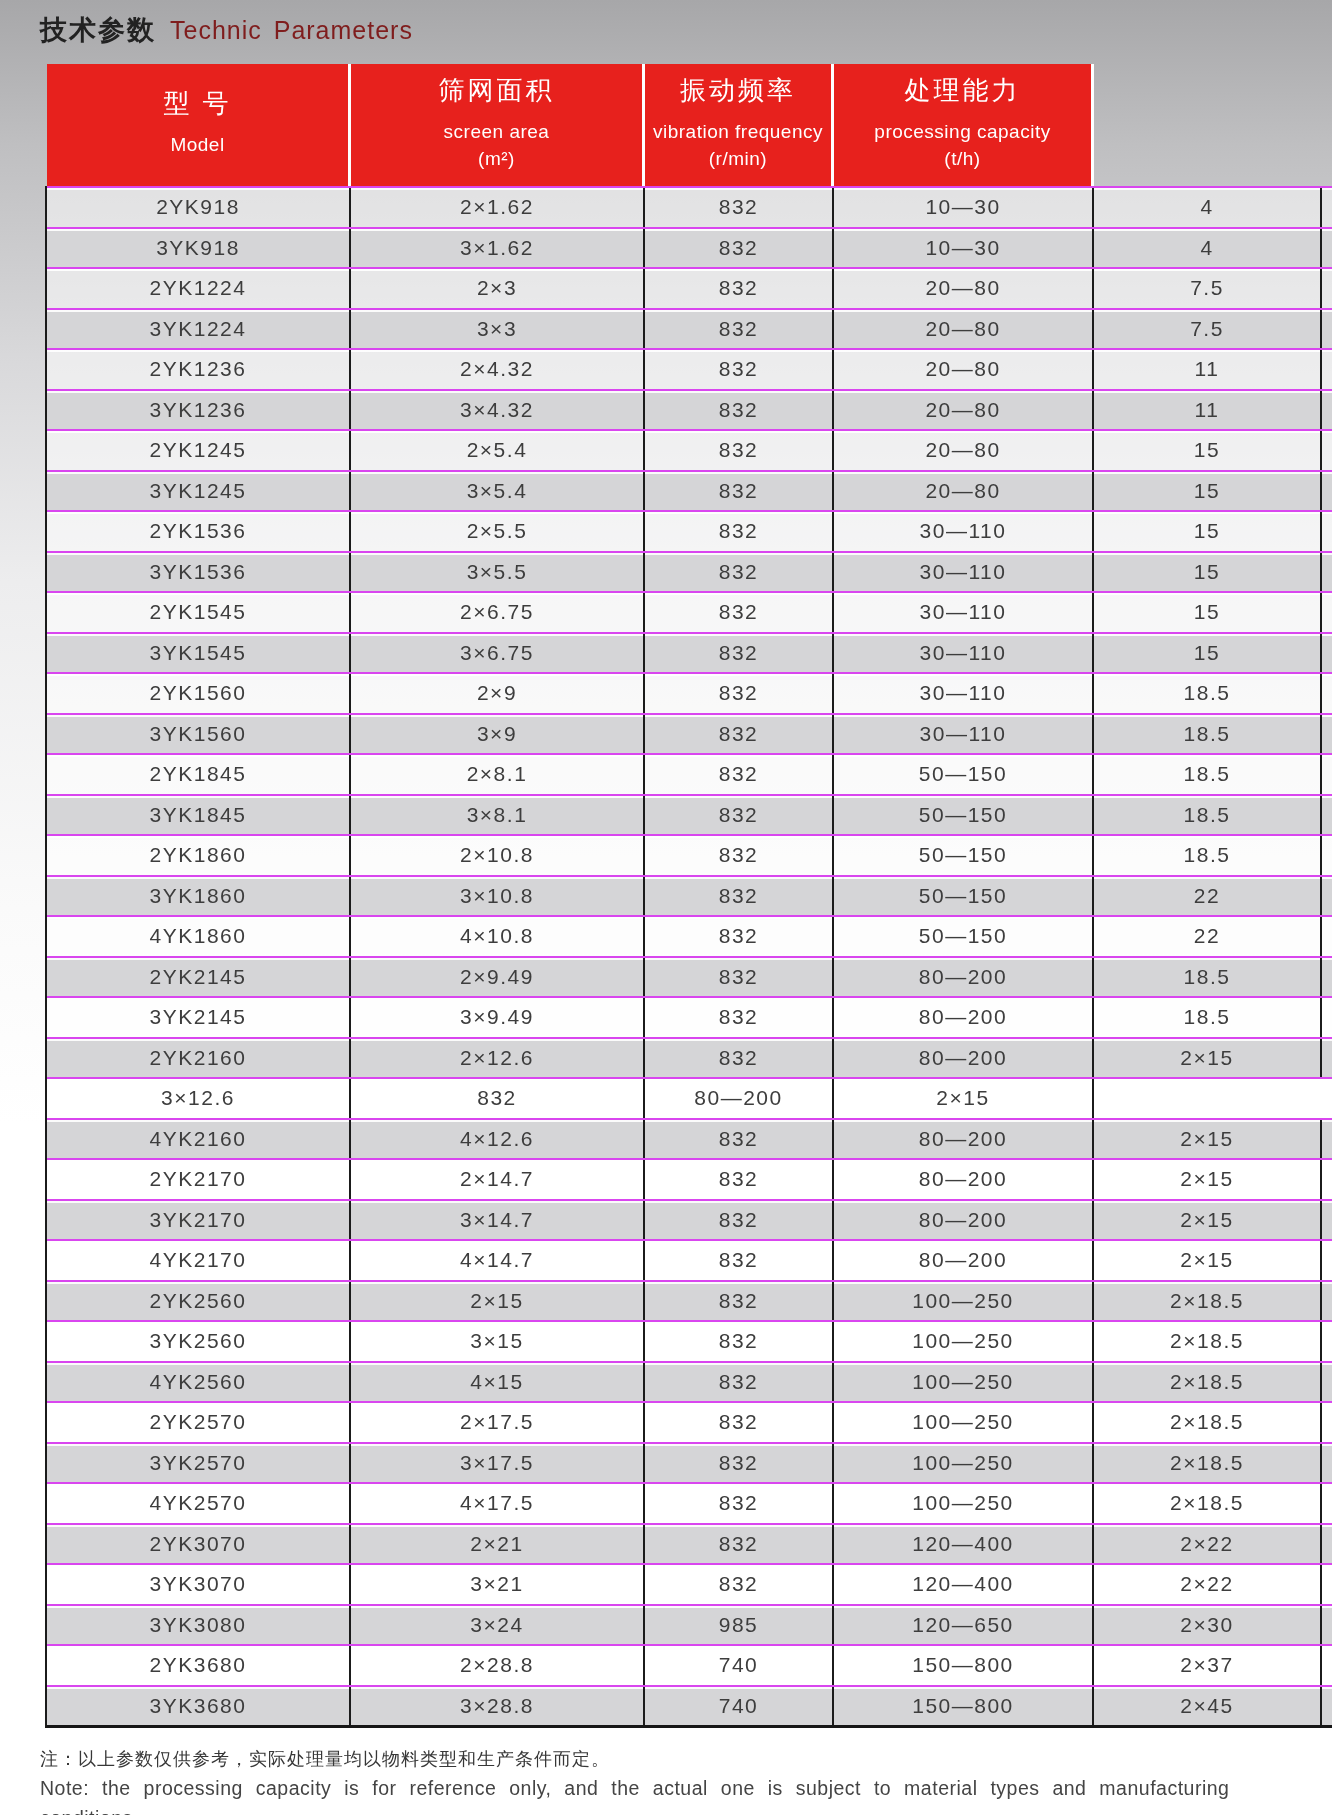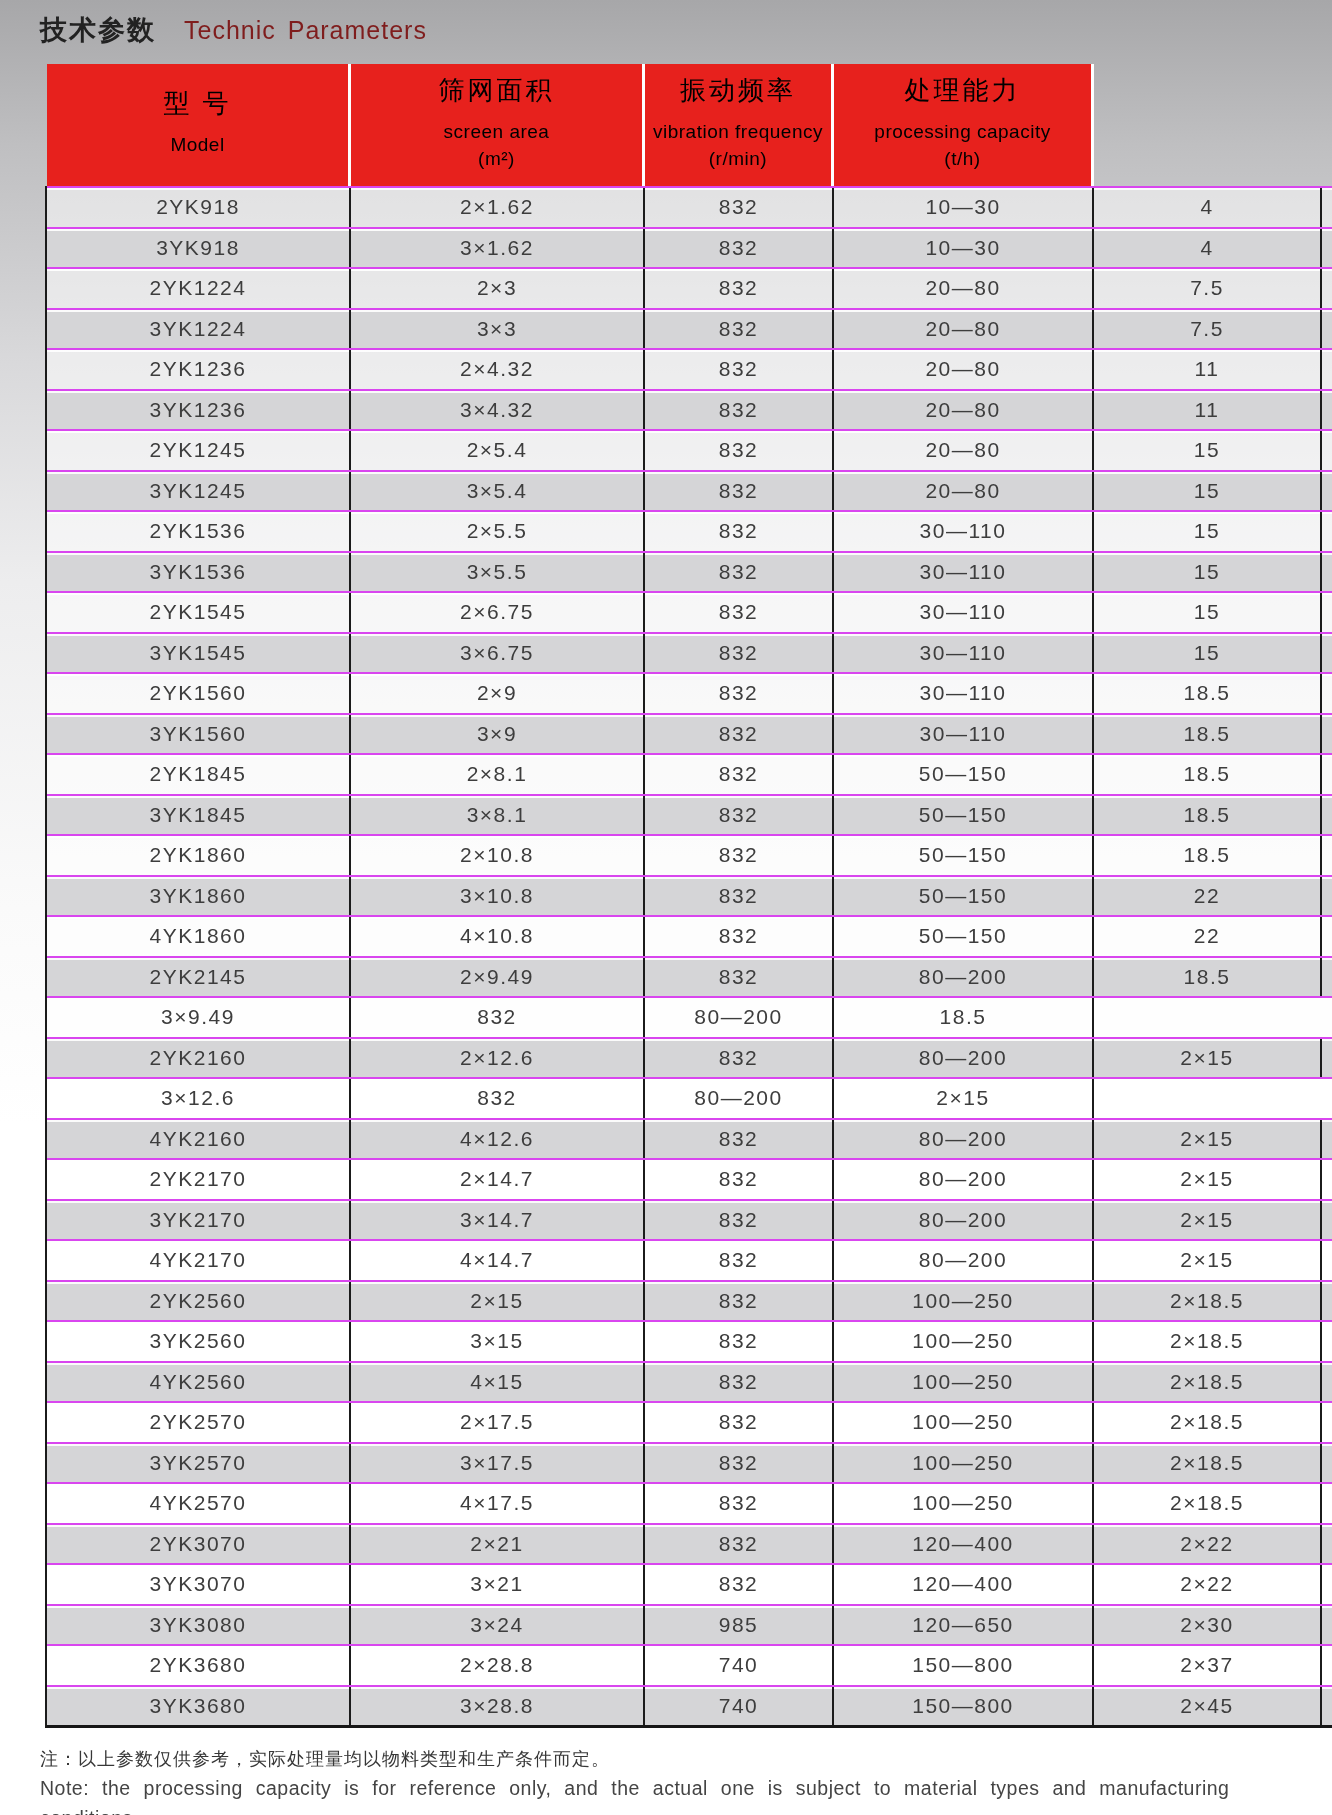--- a/index.html
+++ b/index.html
@@ -6,35 +6,35 @@
   html, body { width: 1332px; }
   body {
     font-family: "Liberation Sans", "DejaVu Sans", sans-serif;
     width: 1332px; height: 1815px;
     background: linear-gradient(180deg, #a7a7a9 0%, #bfbfc1 8%, #d9d9db 20%, #ededee 32%, #fafafa 50%, #ffffff 62%, #ffffff 100%);
     overflow: hidden;
   }
   .canvas { width: 1332px; height: 1815px; padding-top: 12px; position: relative; }
 
   
-  .title { margin-left: 40px; height: 36px; display: flex; align-items: center; gap: 28px; }
+  .title { margin-left: 40px; height: 36px; display: flex; align-items: center; gap: 14px; }
   .title .zh { font-size: 27px; font-weight: 700; color: #222; letter-spacing: 2px; }
   .title .en { font-size: 25px; font-weight: 400; color: #7f1d1d; letter-spacing: 1px; word-spacing: 4px; }
 
   
   .table { --cols: 304px 294px 189px 260px 228px 10px; margin-left: 45px; margin-top: 16px; width: 1287px; }
 
   .thead {
     display: grid; grid-template-columns: var(--cols);
     height: 122px; margin-left: 2px;
   }
   .th {
     background: #e7211d;
     border-right: 3px solid #ffffff;
-    color: #000000; text-align: center;
+    color: #ffffff; text-align: center;
     display: flex; flex-direction: column; justify-content: center; align-items: center;
     padding-bottom: 4px;
   }
   .th .zh { font-size: 26px; letter-spacing: 3px; margin-bottom: 9px; font-weight: 500; }
   .th .en { font-size: 19px; letter-spacing: 0.5px; line-height: 1.55; font-weight: 400; }
   .th .unit { font-size: 19px; letter-spacing: 0.5px; line-height: 1.4; font-weight: 400; }
   .th-sliver { background: transparent; border: none; }
 
   .tbody {
     border-left: 2px solid #1b1b1b;
@@ -251,20 +251,21 @@
         </div>
         <div class="tr alt">
           <div class="td">2YK2145</div>
           <div class="td">2×9.49</div>
           <div class="td">832</div>
           <div class="td">80—200</div>
           <div class="td">18.5</div>
           <div class="td sliver"></div>
         </div>
         <div class="tr base">
+          <div class="td">3YK2145</div>
           <div class="td">3×9.49</div>
           <div class="td">832</div>
           <div class="td">80—200</div>
           <div class="td">18.5</div>
           <div class="td sliver"></div>
         </div>
         <div class="tr alt">
           <div class="td">2YK2160</div>
           <div class="td">2×12.6</div>
           <div class="td">832</div>

